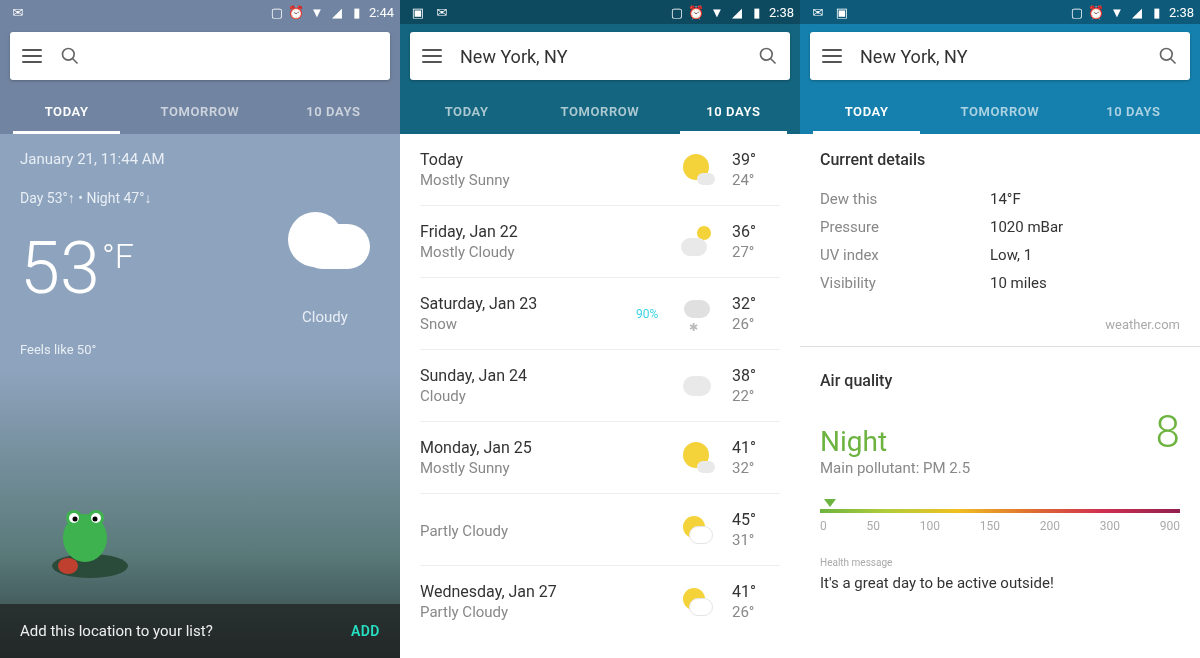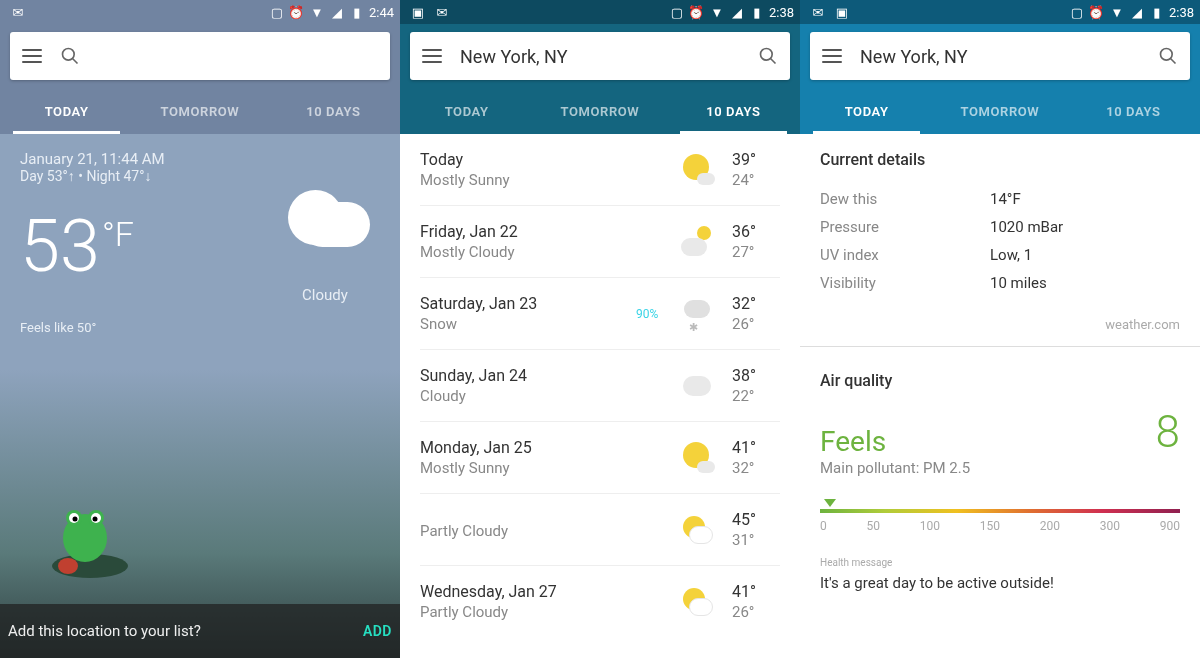--- a/index.html
+++ b/index.html
@@ -23,33 +23,33 @@
 .tabs{display:flex;height:46px}
 .t-a{background:#7184a1}
 .t-b{background:#14657f}
 .t-c{background:#1580ad}
 .tab{flex:1;display:flex;align-items:center;justify-content:center;font-size:13px;font-weight:600;letter-spacing:.6px;color:rgba(255,255,255,.65);cursor:pointer;position:relative}
 .tab.active{color:#fff}
 .tab.active::after{content:"";position:absolute;bottom:0;left:10%;right:10%;height:3px;background:#fff}
 
 .pa-body{flex:1;position:relative;background:linear-gradient(#8ea3bd 0%,#8ea3bd 45%,#5a7a7a 80%,#2e4040 100%);color:#fff;padding:16px 20px 0 20px;overflow:hidden}
 .pa-date{font-size:15px;color:#e8eef5}
-.pa-range{font-size:14px;color:#e8eef5}
+.pa-range{margin-top:22px;font-size:14px;color:#e8eef5}
 .pa-main{display:flex;align-items:center;margin-top:6px}
 .pa-temp{font-size:72px;font-weight:300;line-height:1;display:flex;align-items:flex-start}
 .pa-unit{font-size:34px;margin-top:6px;margin-left:2px}
 .pa-icon-col{margin-left:auto;display:flex;flex-direction:column;align-items:center;gap:40px;padding-right:10px}
 .cloud{width:90px;height:56px;position:relative}
 .cloud::before,.cloud::after{content:"";position:absolute;background:#fff;border-radius:50%}
 .cloud::before{width:55px;height:55px;left:8px;top:0}
 .cloud::after{width:70px;height:45px;left:20px;top:12px;border-radius:30px}
 .pa-feels{margin-top:16px;font-size:13px;color:#e8eef5}
 .pa-cond{font-size:15px;color:#e8eef5}
 .frog{position:absolute;bottom:80px;left:50px;width:80px;height:90px}
-.pa-bar{position:absolute;bottom:0;left:0;right:0;height:54px;background:rgba(30,30,30,.7);display:flex;align-items:center;padding:0 8px;font-size:15px;color:#eee}
+.pa-bar{position:absolute;bottom:0;left:0;right:0;height:54px;background:rgba(30,30,30,.7);display:flex;align-items:center;padding:0 20px;font-size:15px;color:#eee}
 .pa-add{margin-left:auto;color:#26e0c2;font-weight:600;font-size:14px;letter-spacing:.5px;cursor:pointer}
 
 .pb-body{flex:1;background:#fff;overflow:hidden;padding:0 20px}
 .fc-row{display:flex;align-items:center;padding:16px 0;border-bottom:1px solid #eee}
 .fc-row:last-child{border-bottom:none}
 .fc-left{flex:1}
 .fc-day{font-size:16px;color:#333}
 .fc-cond{font-size:15px;color:#888;margin-top:2px}
 .fc-mid{width:70px;display:flex;align-items:center;justify-content:center;position:relative}
 .fc-precip{position:absolute;left:-26px;font-size:12px;color:#3ad4e6}
@@ -331,21 +331,21 @@
           <div class="pc-row">
             <div class="pc-label">Visibility</div>
             <div class="pc-val">10 miles</div>
           </div>
         </div>
     <div class="pc-attr">weather.com</div>
     <hr class="pc-hr">
     <div class="pc-aq">
       <div class="pc-title">Air quality</div>
       <div class="aq-head">
-        <div class="aq-good">Feels</div>
+        <div class="aq-good">Night</div>
         <div class="aq-num">8</div>
       </div>
       <div class="aq-sub">Main pollutant: PM 2.5</div>
       <div class="aq-scale">
         <div class="aq-marker"></div>
         <div class="aq-bar"></div>
         <div class="aq-ticks" id="aq-ticks">
               <span>0</span>
               <span>50</span>
               <span>100</span>

